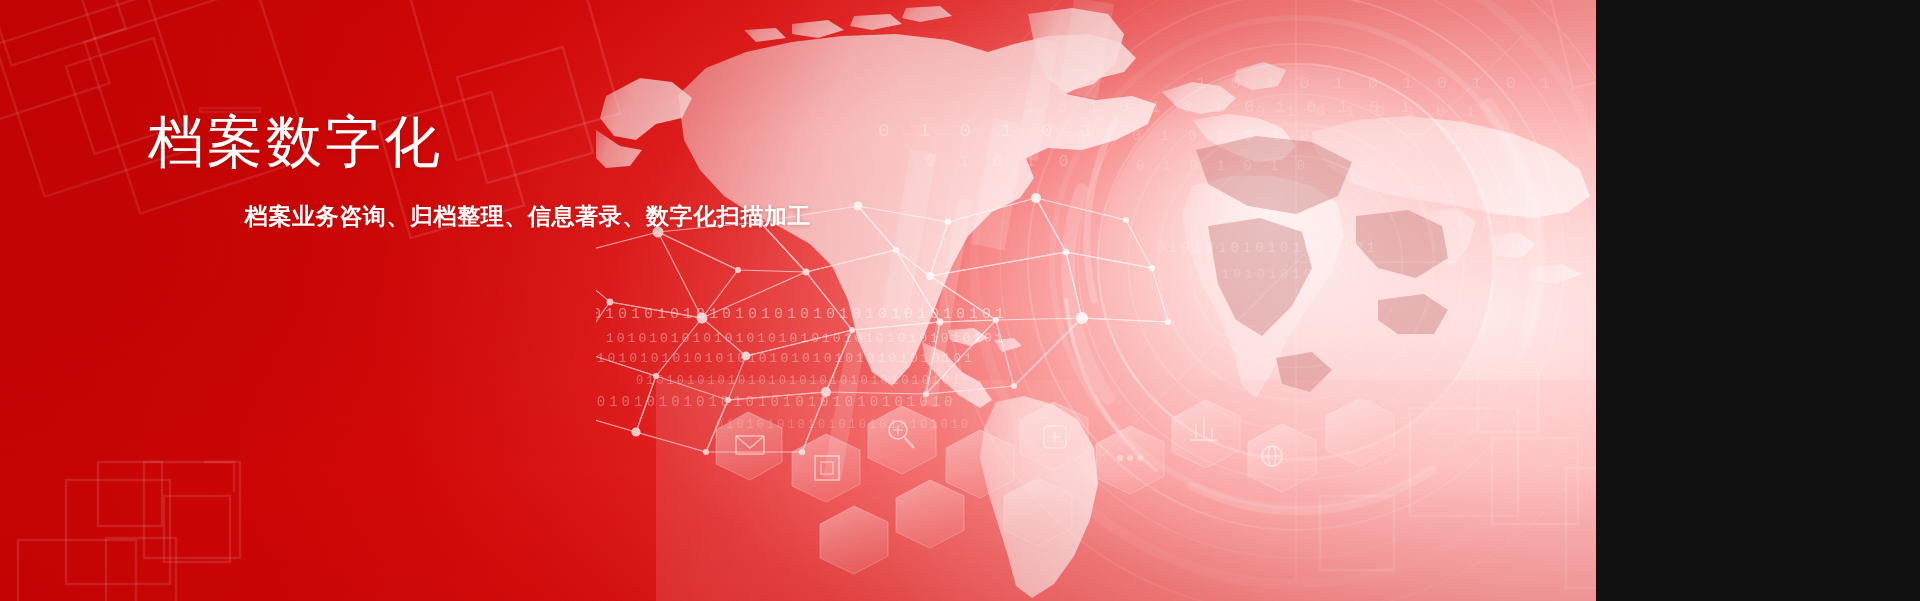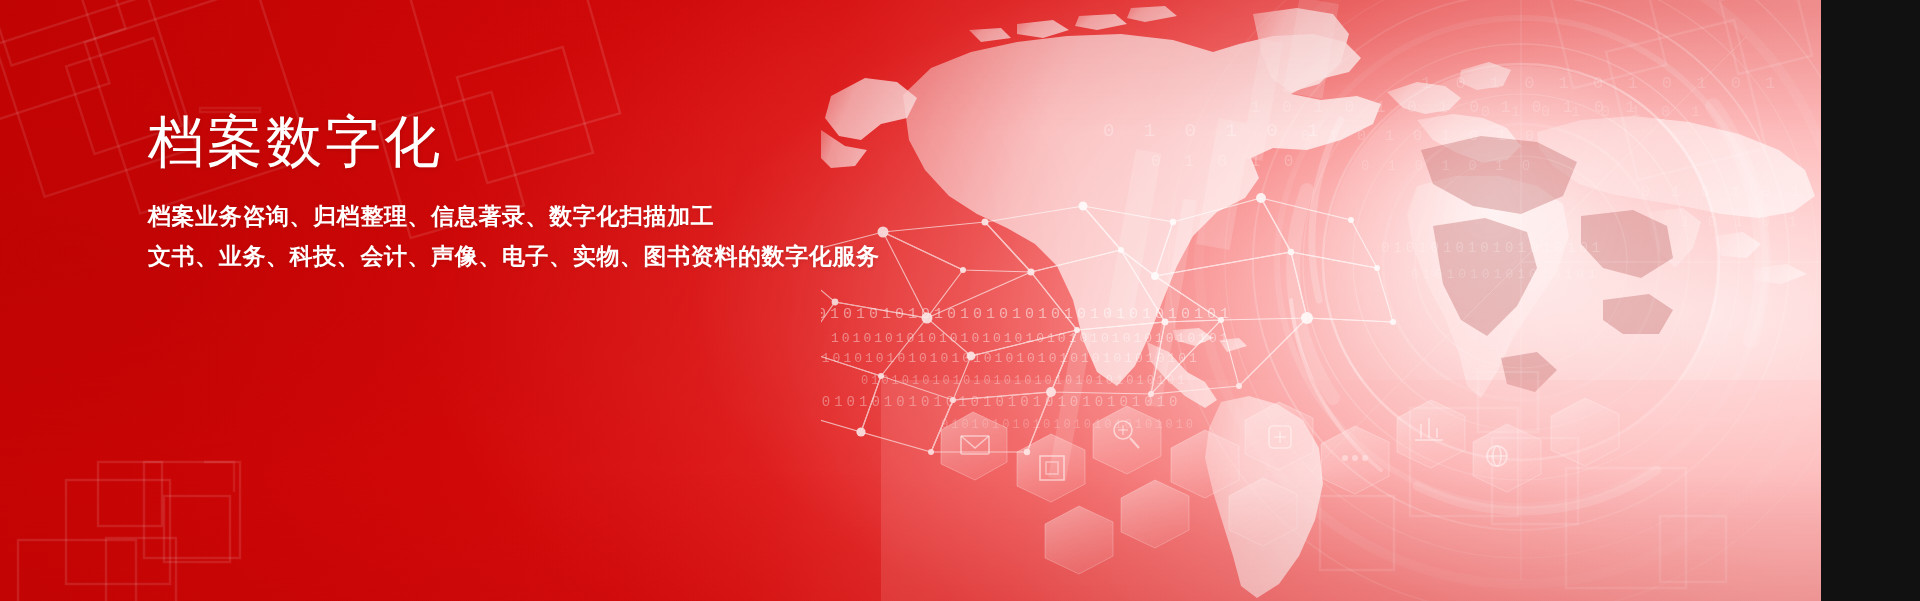--- a/index.html
+++ b/index.html
@@ -6,21 +6,21 @@
     margin: 0;
     padding: 0;
     background: #111;
   }
   body {
     font-family: "Liberation Sans", sans-serif;
   }
 
   #banner {
     position: relative;
-    width: 1821px;
+    width: 1596px;
     height: 601px;
     overflow: hidden;
     background: #d70a0a;
   }
 
   
   .bg-base {
     position: absolute;
     inset: 0;
     background:
@@ -72,21 +72,21 @@
   .headline {
     color: #ffffff;
     font-size: 56px;
     line-height: 1.06;
     letter-spacing: 3px;
     font-weight: 400;
     margin: 0 0 26px 0;
     text-shadow: 0 1px 5px rgba(120,0,0,0.30);
     white-space: nowrap;
   }
-  .sub-list { margin: 0; padding: 0; list-style: none; }
+  .sub-list { margin: 0; padding: 0; list-style: none; text-align: center; }
   .sub-line {
     color: #ffffff;
     font-size: 23px;
     line-height: 1.72;
     letter-spacing: 0.6px;
     font-weight: 600;
     white-space: nowrap;
     text-shadow: 0 1px 4px rgba(130,0,0,0.30);
   }
 </style>
@@ -409,17 +409,16 @@
       </g>
     </svg>
   </div>
 
   <div class="bg-vignette"></div>
 
   <div class="copy">
     <h1 class="headline">档案数字化</h1>
     <ul class="sub-list">
       <li class="sub-line">档案业务咨询、归档整理、信息著录、数字化扫描加工</li>
-      <li class="sub-line">文书、业务、科技、会计、声像、电子、实物、图书资料的数字化服务</li>
     </ul>
   </div>
 
 </div>
 
 </body></html>

